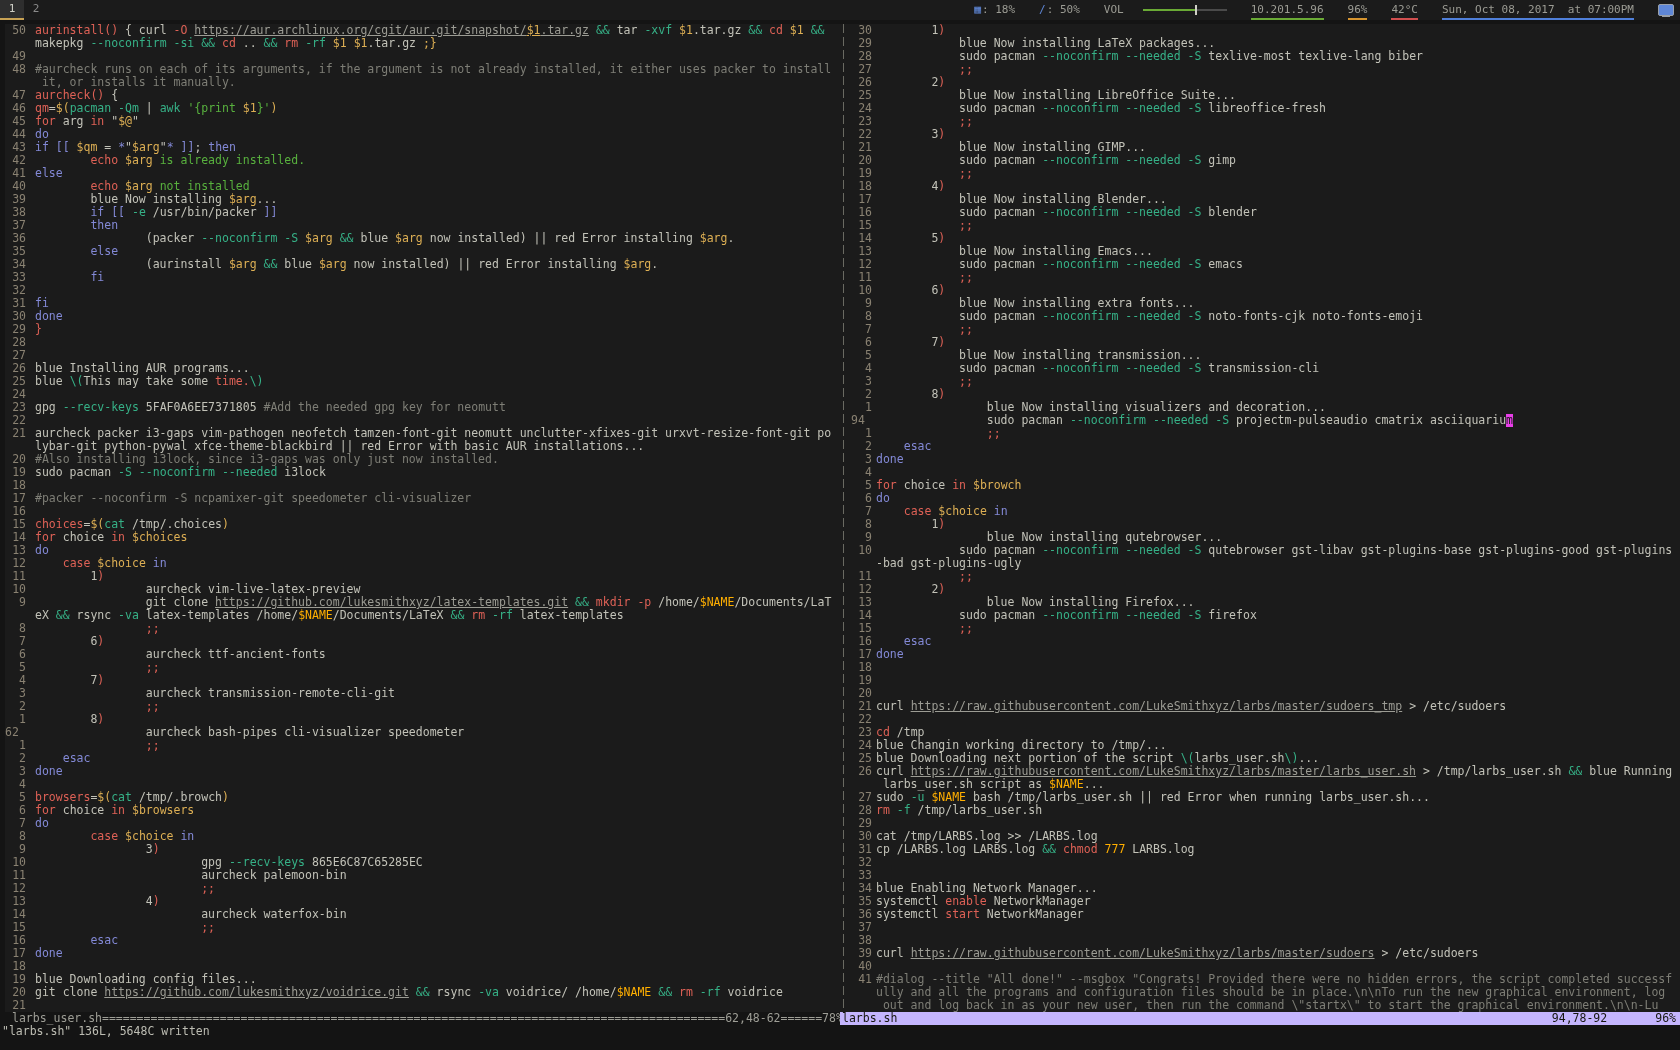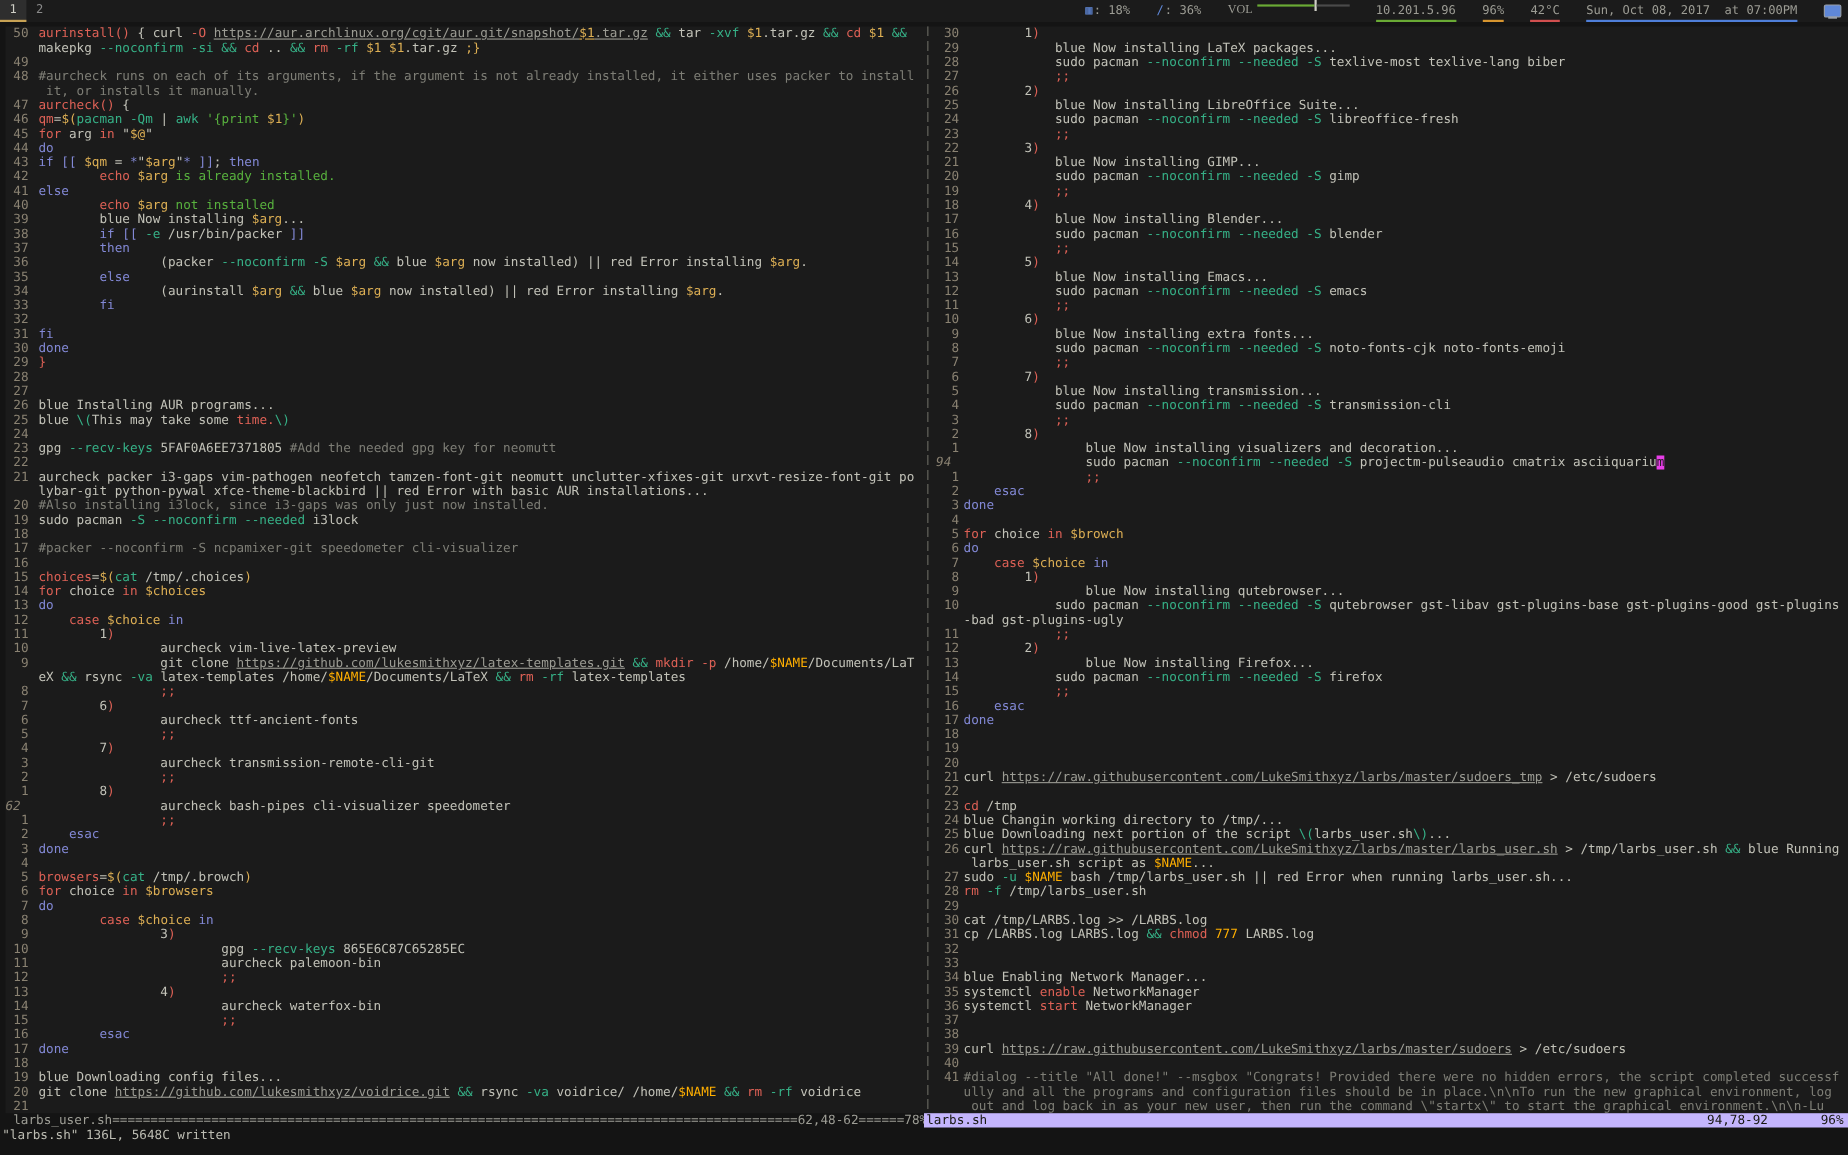--- a/index.html
+++ b/index.html
@@ -9,39 +9,39 @@
   #topbar{position:absolute;left:0;top:0;width:1680px;height:20px;background:#1b1b1b;
           display:flex;align-items:stretch;font-size:11px;color:#9c9c94;}
   #tags{display:flex;align-items:stretch;}
   .tag{width:24px;text-align:center;line-height:18px;color:#8a8a8a;position:relative;cursor:pointer;}
   .tag.active{background:#2e2e2e;color:#cfcfc6;}
   .tag.active::after{content:"";position:absolute;left:0;right:0;bottom:0;height:2px;background:var(--tagline);}
   #status{margin-left:auto;display:flex;align-items:stretch;gap:24px;padding-right:6px;}
   .sitem{display:flex;align-items:center;line-height:18px;position:relative;white-space:pre;}
   .sitem .bar{position:absolute;left:0;right:0;bottom:0;height:2px;}
   .sicon{margin-right:1px;}
-  #vol{display:flex;align-items:flex-start;gap:4px;font-family:Liberation Serif, serif;}
+  #vol{display:flex;align-items:center;gap:19px;}
   #vol .track{position:relative;width:84px;height:10px;}
   #vol .fill{position:absolute;left:0;top:4px;height:2px;background:#6aaa35;}
   #vol .rest{position:absolute;top:4px;height:2px;background:#4a4a4a;right:0;}
   #vol .handle{position:absolute;top:0;width:2px;height:10px;background:#cfcfc6;}
   #tray{display:flex;align-items:center;}
   .monitor{width:16px;height:13px;position:relative;}
   .monitor .scr{position:absolute;left:0;top:0;width:14px;height:10px;border:1px solid #9aa0a8;border-radius:2px;background:#5f87d7;}
   .monitor .base{position:absolute;left:4px;bottom:0;width:8px;height:2px;background:#9aa0a8;}
   
   #editor{position:absolute;left:5px;top:24px;width:1680px;height:988px;background:#1b1b1b;}
   .pane{position:absolute;top:0;font-size:11.5px;line-height:13px;white-space:pre;}
   #pane-left{left:0;width:838px;}
   #pane-right{left:846px;width:834px;}
   .row{height:13px;overflow:hidden;display:flex;}
   .ln{display:inline-block;color:#8a8272;text-align:right;flex:none;}
   #pane-left .ln{width:21px;margin-right:9px;}
   #pane-right .ln{width:21px;margin-right:4px;}
-  .ln.cur{text-align:left;font-style:italic;}
+  .ln.cur{text-align:left;}
   .code{flex:none;}
   #vsep{position:absolute;left:838px;top:0;width:1px;height:988px;
         background:repeating-linear-gradient(180deg,#6a6a62 0 9px,rgba(0,0,0,0) 9px 13px);}
   
   .sg-p{color:#c2c2b8}.sg-c{color:#7e7e76}.sg-b{color:#8389d6}.sg-r{color:#de6156}
   .sg-t{color:#36b187}.sg-y{color:#ddaf54}.sg-o{color:#ffaf00}.sg-g{color:#58b13e}
   .sg-u{color:#9c9c94;text-decoration:underline}
   .sg-uy{color:#ddaf54;text-decoration:underline}
   .sg-m{background:#e83ee8;color:#1b1b1b}
   
@@ -56,21 +56,21 @@
 </head>
 <body>
 
 <div id="topbar">
   <div id="tags">
       <div class="tag active">1</div>
       <div class="tag">2</div>
     </div>
   <div id="status">
       <div class="sitem"><span class="sicon" style="color: rgb(95, 135, 215);">▦</span><span>: 18%</span></div>
-      <div class="sitem"><span class="sicon" style="color: rgb(95, 135, 215);">/</span><span>: 36%</span></div>
+      <div class="sitem"><span class="sicon" style="color: rgb(95, 135, 215);">/</span><span>: 50%</span></div>
       <div class="sitem" id="vol"><span>VOL</span><span class="track"><span class="fill" style="width: 52px;"></span><span class="handle" style="left: 52px;"></span><span class="rest" style="width: 30px;"></span></span></div>
       <div class="sitem"><span>10.201.5.96</span><span class="bar" style="background: rgb(106, 170, 53);"></span></div>
       <div class="sitem"><span>96%</span><span class="bar" style="background: rgb(215, 149, 47);"></span></div>
       <div class="sitem"><span>42°C</span><span class="bar" style="background: rgb(209, 79, 79);"></span></div>
       <div class="sitem"><span>Sun, Oct 08, 2017  at 07:00PM</span><span class="bar" style="background: rgb(79, 127, 217);"></span></div>
       <div id="tray">
         <div class="monitor">
           <span class="scr"></span>
           <span class="base"></span>
         </div>

